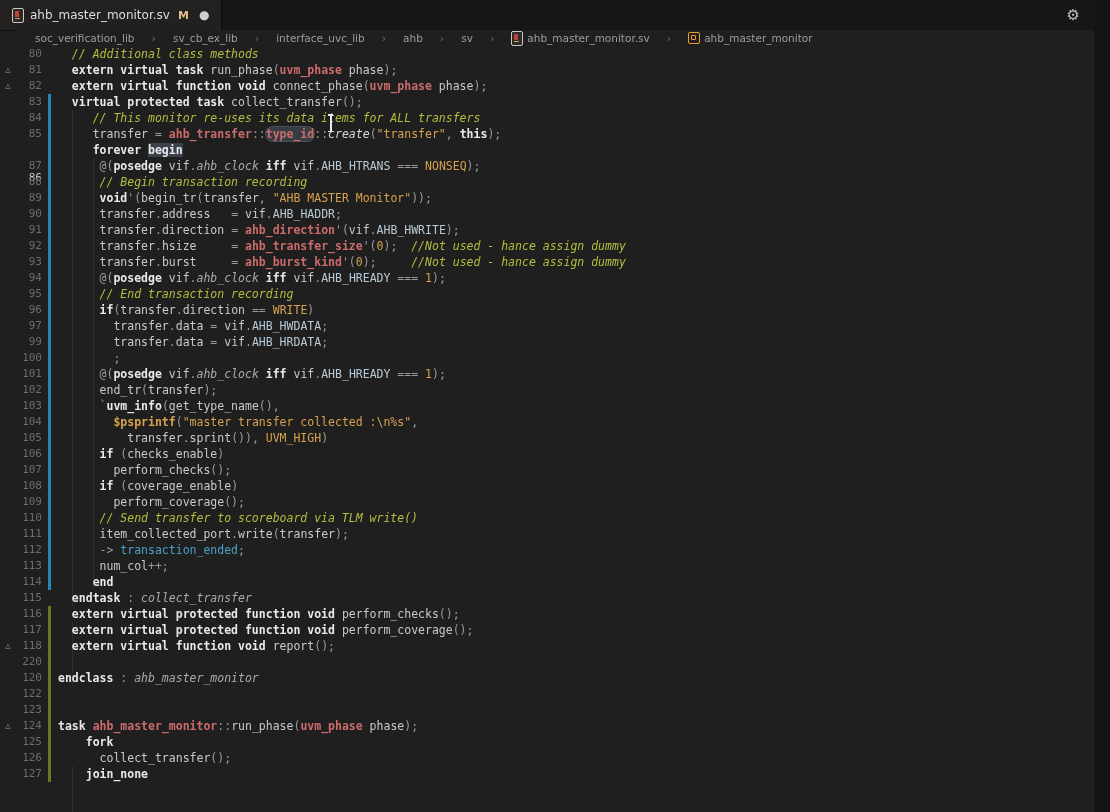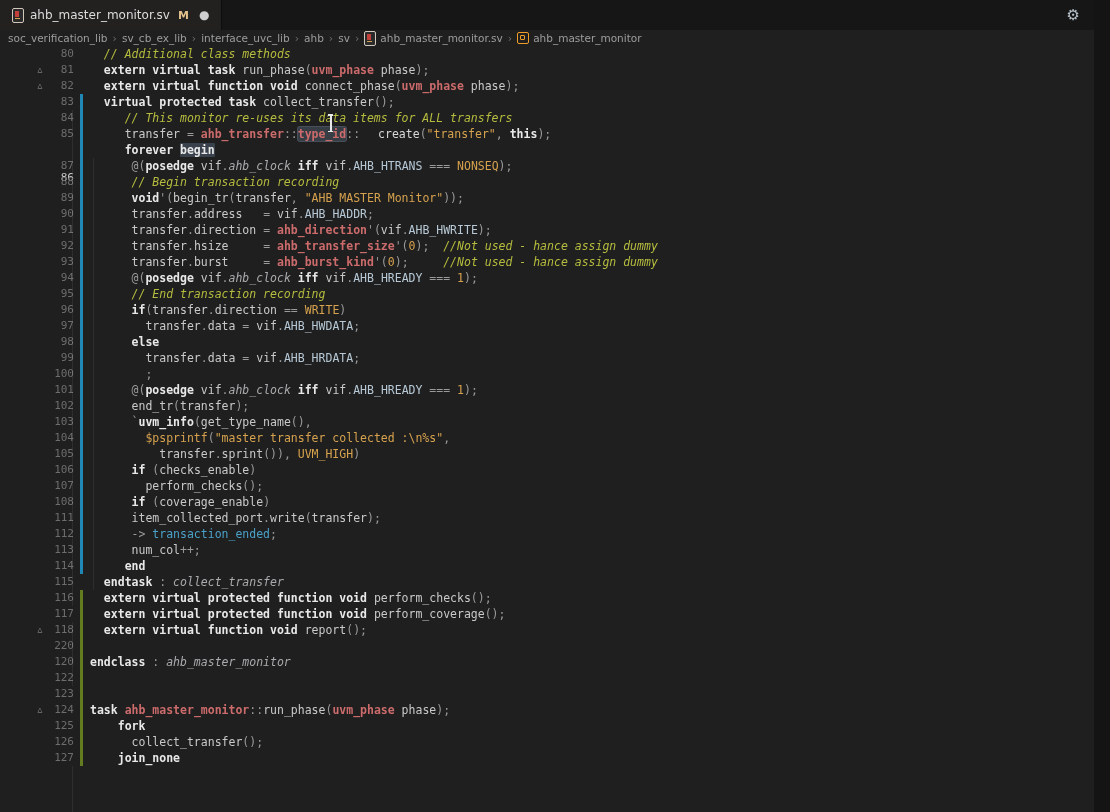--- a/index.html
+++ b/index.html
@@ -23,54 +23,54 @@
              display:inline-block;flex:0 0 auto;background:#2a2a2a;}
   .file-icon::before{content:"";position:absolute;left:2px;top:2px;width:4px;height:6px;background:#c2403a;}
   .file-icon::after{content:"";position:absolute;left:2px;top:9px;width:5px;height:1.5px;background:#d6a24e;}
 
   
   .class-icon{position:relative;width:10px;height:10px;border:1.5px solid #ee9d28;border-radius:2px;
               display:inline-block;flex:0 0 auto;}
   .class-icon::before{content:"";position:absolute;left:2px;top:2px;width:3px;height:3px;border:1px solid #ee9d28;border-radius:1px;}
 
   
-  .breadcrumb{position:absolute;top:30px;left:0;right:0;height:16px;display:flex;align-items:center;
-              padding-left:8px;gap:5px;font-size:10.5px;color:#9d9d9d;background:#1f1f1f;white-space:nowrap;}
+  .breadcrumb{position:absolute;top:30px;left:16px;right:0;height:16px;display:flex;align-items:center;
+              padding-left:19px;gap:17px;font-size:10.5px;color:#9d9d9d;background:#1f1f1f;white-space:nowrap;}
   .crumb{display:flex;align-items:center;gap:4px;cursor:pointer;}
   .crumb-sep{color:#6a6a6a;font-size:11px;}
 
   
   .editor{position:absolute;top:46px;left:0;right:0;bottom:0;background:#1f1f1f;
           font-family:"DejaVu Sans Mono","Liberation Mono",monospace;font-size:11.5px;}
-  .line{display:flex;height:16px;line-height:16px;white-space:pre;padding-left:32px;}
+  .line{display:flex;height:16px;line-height:16px;white-space:pre;}
   .glyph{width:16px;text-align:center;color:#9da5ad;font-size:8px;flex:0 0 auto;}
   .num{width:26px;text-align:right;color:#6d6d6d;font-size:11px;flex:0 0 auto;user-select:none;cursor:pointer;}
   .num.active{color:#c8c8c8;margin-top:28px;}
   .barzone{width:16px;position:relative;flex:0 0 auto;}
   .bar{position:absolute;left:6px;top:0;bottom:0;width:3px;}
   .bar.mod{background:var(--modified,#2188b5);}
   .bar.add{background:var(--added,#637c20);}
   .code{flex:1;color:#c9c9c9;}
 
   
   .ws{color:#c9c9c9;}
   .k{color:#e8e8e8;font-weight:bold;}
   .t{color:#cc6b6b;font-weight:bold;}
   .c{color:#b6bd3e;font-style:italic;}
   .s{color:#d6a24e;}
   .n{color:#d6a24e;}
   .i{color:#c9c9c9;}
   .p{color:#9a9a9a;}
-  .it{color:#d8d8d8;margin-left:18px;}
+  .it{color:#d8d8d8;font-style:italic;}
   .iti{color:#a9abad;font-style:italic;}
   .sig{color:#b7c9d6;margin-top:42px;}
   .ev{color:#4aa0c7;}
   .mac{color:#e8e8e8;font-weight:bold;}
-  .sysf{color:#d6a24e;font-weight:normal;}
-  .hl{background:rgba(118,140,170,.28);box-shadow:0 0 0 1px rgba(150,170,200,.35);border-radius:2px;}
+  .sysf{color:#d6a24e;font-weight:bold;}
+  .hl{background:rgba(118,140,170,.28);box-shadow:0 0 0 1px rgba(150,170,200,.35);border-radius:7px;}
   .hlb{background:rgba(100,120,150,.38);border-radius:1px;}
 
   
   .guide{position:absolute;width:1px;background:rgba(255,255,255,.07);}
 
   
   .ov{position:absolute;width:5px;left:1101px;}
   .ov.mod{background:var(--modified,#2188b5);}
   .ov.add{background:var(--added,#637c20);}
 
@@ -143,31 +143,32 @@
         <div class="line"><span class="glyph"></span><span class="num">88</span><span class="barzone"><span class="bar mod"></span></span><span class="code"><span class="ws">      </span><span class="c">// Begin transaction recording</span></span></div>
         <div class="line"><span class="glyph"></span><span class="num">89</span><span class="barzone"><span class="bar mod"></span></span><span class="code"><span class="ws">      </span><span class="k">void</span><span class="p">'(</span><span class="i">begin_tr</span><span class="p">(</span><span class="i">transfer</span><span class="p">, </span><span class="s">"AHB MASTER Monitor"</span><span class="p">));</span></span></div>
         <div class="line"><span class="glyph"></span><span class="num">90</span><span class="barzone"><span class="bar mod"></span></span><span class="code"><span class="ws">      </span><span class="i">transfer</span><span class="p">.</span><span class="i">address</span><span class="ws">   </span><span class="p">= </span><span class="i">vif</span><span class="p">.</span><span class="sig">AHB_HADDR</span><span class="p">;</span></span></div>
         <div class="line"><span class="glyph"></span><span class="num">91</span><span class="barzone"><span class="bar mod"></span></span><span class="code"><span class="ws">      </span><span class="i">transfer</span><span class="p">.</span><span class="i">direction </span><span class="p">= </span><span class="t">ahb_direction</span><span class="p">'(</span><span class="i">vif</span><span class="p">.</span><span class="sig">AHB_HWRITE</span><span class="p">);</span></span></div>
         <div class="line"><span class="glyph"></span><span class="num">92</span><span class="barzone"><span class="bar mod"></span></span><span class="code"><span class="ws">      </span><span class="i">transfer</span><span class="p">.</span><span class="i">hsize</span><span class="ws">     </span><span class="p">= </span><span class="t">ahb_transfer_size</span><span class="p">'(</span><span class="n">0</span><span class="p">);  </span><span class="c">//Not used - hance assign dummy</span></span></div>
         <div class="line"><span class="glyph"></span><span class="num">93</span><span class="barzone"><span class="bar mod"></span></span><span class="code"><span class="ws">      </span><span class="i">transfer</span><span class="p">.</span><span class="i">burst</span><span class="ws">     </span><span class="p">= </span><span class="t">ahb_burst_kind</span><span class="p">'(</span><span class="n">0</span><span class="p">);     </span><span class="c">//Not used - hance assign dummy</span></span></div>
         <div class="line"><span class="glyph"></span><span class="num">94</span><span class="barzone"><span class="bar mod"></span></span><span class="code"><span class="ws">      </span><span class="p">@(</span><span class="k">posedge</span><span class="i"> vif</span><span class="p">.</span><span class="iti">ahb_clock</span><span class="ws"> </span><span class="k">iff</span><span class="i"> vif</span><span class="p">.</span><span class="sig">AHB_HREADY</span><span class="p"> === </span><span class="n">1</span><span class="p">);</span></span></div>
         <div class="line"><span class="glyph"></span><span class="num">95</span><span class="barzone"><span class="bar mod"></span></span><span class="code"><span class="ws">      </span><span class="c">// End transaction recording</span></span></div>
         <div class="line"><span class="glyph"></span><span class="num">96</span><span class="barzone"><span class="bar mod"></span></span><span class="code"><span class="ws">      </span><span class="k">if</span><span class="p">(</span><span class="i">transfer</span><span class="p">.</span><span class="i">direction </span><span class="p">== </span><span class="n">WRITE</span><span class="p">)</span></span></div>
         <div class="line"><span class="glyph"></span><span class="num">97</span><span class="barzone"><span class="bar mod"></span></span><span class="code"><span class="ws">        </span><span class="i">transfer</span><span class="p">.</span><span class="i">data </span><span class="p">= </span><span class="i">vif</span><span class="p">.</span><span class="sig">AHB_HWDATA</span><span class="p">;</span></span></div>
-        <div class="line"><span class="glyph"></span><span class="num">98</span><span class="barzone"><span class="bar mod"></span></span><span class="code"><span class="ws">      </span><span class="k">else</span></span></div>
         <div class="line"><span class="glyph"></span><span class="num">99</span><span class="barzone"><span class="bar mod"></span></span><span class="code"><span class="ws">        </span><span class="i">transfer</span><span class="p">.</span><span class="i">data </span><span class="p">= </span><span class="i">vif</span><span class="p">.</span><span class="sig">AHB_HRDATA</span><span class="p">;</span></span></div>
         <div class="line"><span class="glyph"></span><span class="num">100</span><span class="barzone"><span class="bar mod"></span></span><span class="code"><span class="ws">        </span><span class="p">;</span></span></div>
         <div class="line"><span class="glyph"></span><span class="num">101</span><span class="barzone"><span class="bar mod"></span></span><span class="code"><span class="ws">      </span><span class="p">@(</span><span class="k">posedge</span><span class="i"> vif</span><span class="p">.</span><span class="iti">ahb_clock</span><span class="ws"> </span><span class="k">iff</span><span class="i"> vif</span><span class="p">.</span><span class="sig">AHB_HREADY</span><span class="p"> === </span><span class="n">1</span><span class="p">);</span></span></div>
         <div class="line"><span class="glyph"></span><span class="num">102</span><span class="barzone"><span class="bar mod"></span></span><span class="code"><span class="ws">      </span><span class="i">end_tr</span><span class="p">(</span><span class="i">transfer</span><span class="p">);</span></span></div>
         <div class="line"><span class="glyph"></span><span class="num">103</span><span class="barzone"><span class="bar mod"></span></span><span class="code"><span class="ws">      </span><span class="p">`</span><span class="mac">uvm_info</span><span class="p">(</span><span class="i">get_type_name</span><span class="p">(),</span></span></div>
         <div class="line"><span class="glyph"></span><span class="num">104</span><span class="barzone"><span class="bar mod"></span></span><span class="code"><span class="ws">        </span><span class="sysf">$psprintf</span><span class="p">(</span><span class="s">"master transfer collected :\n%s"</span><span class="p">,</span></span></div>
         <div class="line"><span class="glyph"></span><span class="num">105</span><span class="barzone"><span class="bar mod"></span></span><span class="code"><span class="ws">          </span><span class="i">transfer</span><span class="p">.</span><span class="i">sprint</span><span class="p">()), </span><span class="n">UVM_HIGH</span><span class="p">)</span></span></div>
         <div class="line"><span class="glyph"></span><span class="num">106</span><span class="barzone"><span class="bar mod"></span></span><span class="code"><span class="ws">      </span><span class="k">if</span><span class="p"> (</span><span class="i">checks_enable</span><span class="p">)</span></span></div>
         <div class="line"><span class="glyph"></span><span class="num">107</span><span class="barzone"><span class="bar mod"></span></span><span class="code"><span class="ws">        </span><span class="i">perform_checks</span><span class="p">();</span></span></div>
         <div class="line"><span class="glyph"></span><span class="num">108</span><span class="barzone"><span class="bar mod"></span></span><span class="code"><span class="ws">      </span><span class="k">if</span><span class="p"> (</span><span class="i">coverage_enable</span><span class="p">)</span></span></div>
+        <div class="line"><span class="glyph"></span><span class="num">109</span><span class="barzone"><span class="bar mod"></span></span><span class="code"><span class="ws">        </span><span class="i">perform_coverage</span><span class="p">();</span></span></div>
+        <div class="line"><span class="glyph"></span><span class="num">110</span><span class="barzone"><span class="bar mod"></span></span><span class="code"><span class="ws">      </span><span class="c">// Send transfer to scoreboard via TLM write()</span></span></div>
         <div class="line"><span class="glyph"></span><span class="num">111</span><span class="barzone"><span class="bar mod"></span></span><span class="code"><span class="ws">      </span><span class="i">item_collected_port</span><span class="p">.</span><span class="i">write</span><span class="p">(</span><span class="i">transfer</span><span class="p">);</span></span></div>
         <div class="line"><span class="glyph"></span><span class="num">112</span><span class="barzone"><span class="bar mod"></span></span><span class="code"><span class="ws">      </span><span class="p">-&gt; </span><span class="ev">transaction_ended</span><span class="p">;</span></span></div>
         <div class="line"><span class="glyph"></span><span class="num">113</span><span class="barzone"><span class="bar mod"></span></span><span class="code"><span class="ws">      </span><span class="i">num_col</span><span class="p">++;</span></span></div>
         <div class="line"><span class="glyph"></span><span class="num">114</span><span class="barzone"><span class="bar mod"></span></span><span class="code"><span class="ws">     </span><span class="k">end</span></span></div>
         <div class="line"><span class="glyph"></span><span class="num">115</span><span class="barzone"></span><span class="code"><span class="ws">  </span><span class="k">endtask</span><span class="p"> : </span><span class="iti">collect_transfer</span></span></div>
         <div class="line"><span class="glyph"></span><span class="num">116</span><span class="barzone"><span class="bar add"></span></span><span class="code"><span class="ws">  </span><span class="k">extern virtual protected function void</span><span class="i"> perform_checks</span><span class="p">();</span></span></div>
         <div class="line"><span class="glyph"></span><span class="num">117</span><span class="barzone"><span class="bar add"></span></span><span class="code"><span class="ws">  </span><span class="k">extern virtual protected function void</span><span class="i"> perform_coverage</span><span class="p">();</span></span></div>
         <div class="line"><span class="glyph">△</span><span class="num">118</span><span class="barzone"><span class="bar add"></span></span><span class="code"><span class="ws">  </span><span class="k">extern virtual function void</span><span class="i"> report</span><span class="p">();</span></span></div>
         <div class="line"><span class="glyph"></span><span class="num">220</span><span class="barzone"><span class="bar add"></span></span><span class="code"></span></div>
         <div class="line"><span class="glyph"></span><span class="num">120</span><span class="barzone"><span class="bar add"></span></span><span class="code"><span class="k">endclass</span><span class="p"> : </span><span class="iti">ahb_master_monitor</span></span></div>

